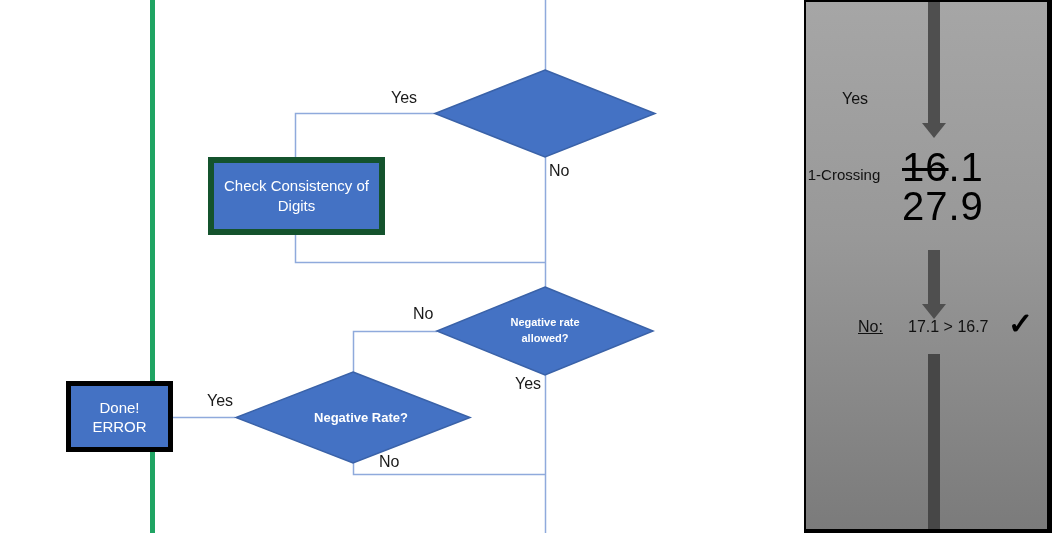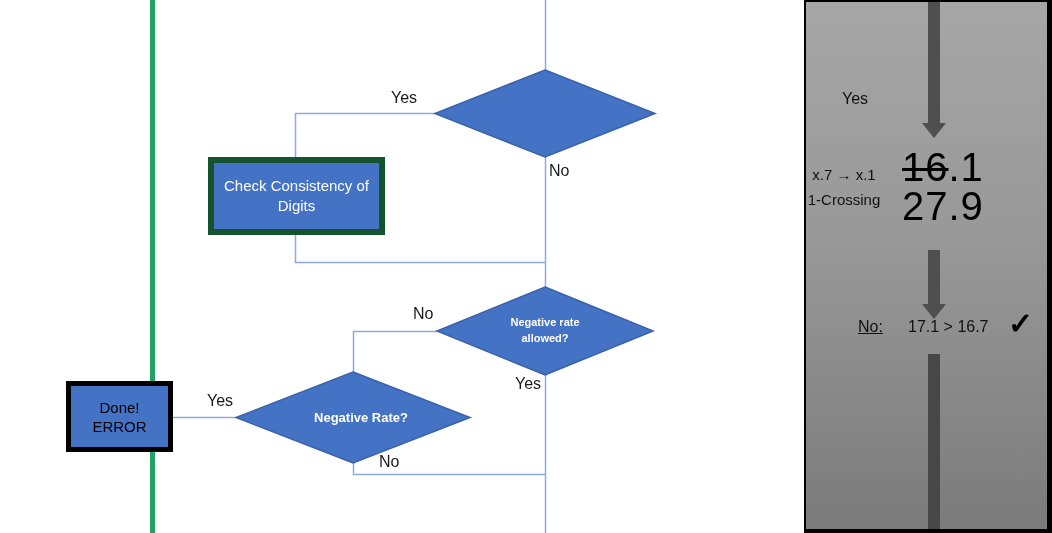--- a/index.html
+++ b/index.html
@@ -40,21 +40,21 @@
     display: flex; align-items: center; justify-content: center;
     color: #fff; font-size: 15px; line-height: 20px; text-align: center;
   }
   .done-box {
     position: absolute;
     left: 66px; top: 381px;
     width: 107px; height: 71px;
     background: #4472C4;
     border: 5px solid #000000;
     display: flex; flex-direction: column; align-items: center; justify-content: center;
-    color: #000000; font-size: 15px; line-height: 19px; text-align: center;
+    color: #ffffff; font-size: 15px; line-height: 19px; text-align: center;
   }
   .branch-label {
     position: absolute;
     color: #1a1a1a;
     font-size: 16px;
   }
   
   #gray-panel {
     position: absolute;
     left: 804px; top: 0;
@@ -142,21 +142,20 @@
   <div class="branch-label" style="left:379px; top:453px;">No</div>
 
   <div id="gray-panel">
 
     <div class="gbar" style="left:122px; top:0; height:121px;"></div>
     <div class="ghead" style="left:116px; top:121px;"></div>
 
     <div class="panel-text" id="panel-yes">Yes</div>
 
     <div class="panel-text" id="crossing-rule">
-      <div>x.7 → x.1</div>
       <div>1-Crossing</div>
     </div>
 
     <div class="panel-text" id="big-values">
       <div><span class="struck">16</span><span>.1</span></div>
       <div>27.9</div>
     </div>
 
     <div class="gbar" style="left:122px; top:248px; height:54px;"></div>
     <div class="ghead" style="left:116px; top:302px;"></div>

